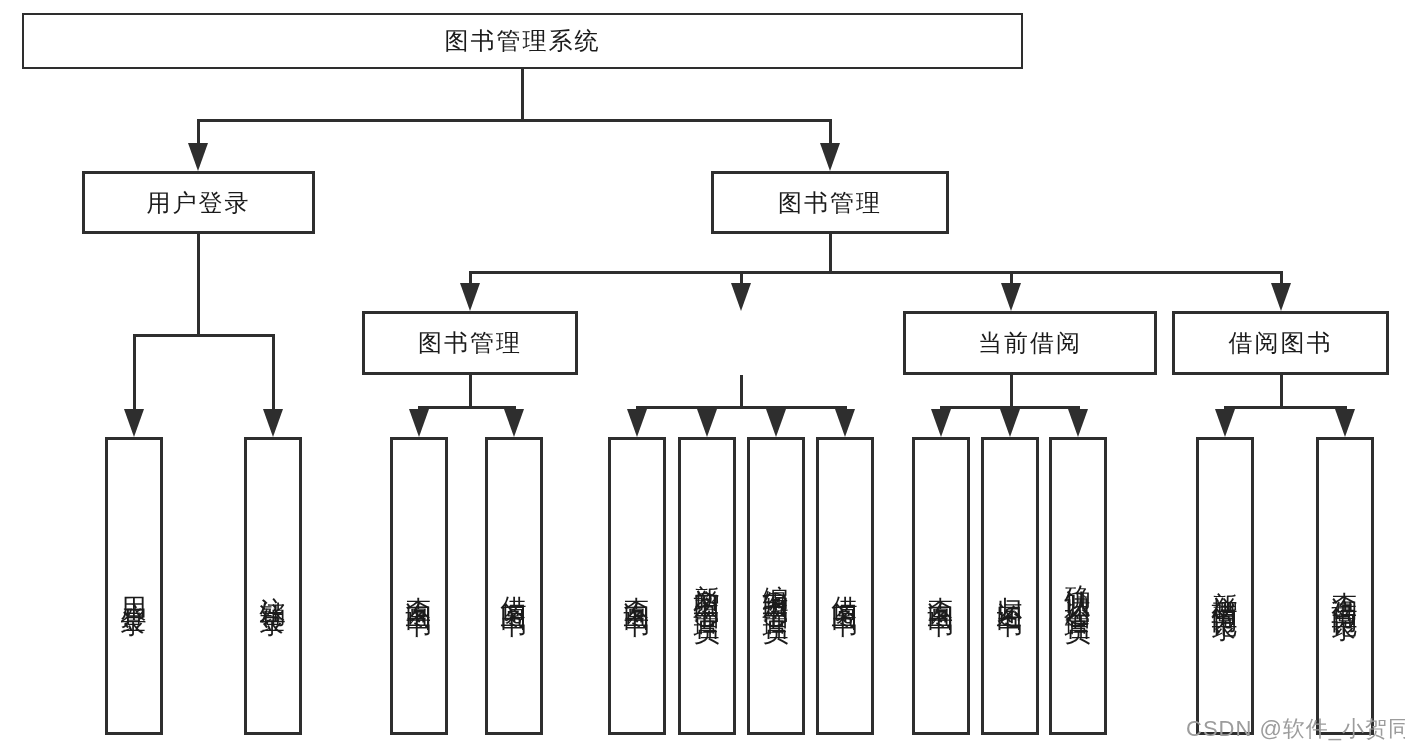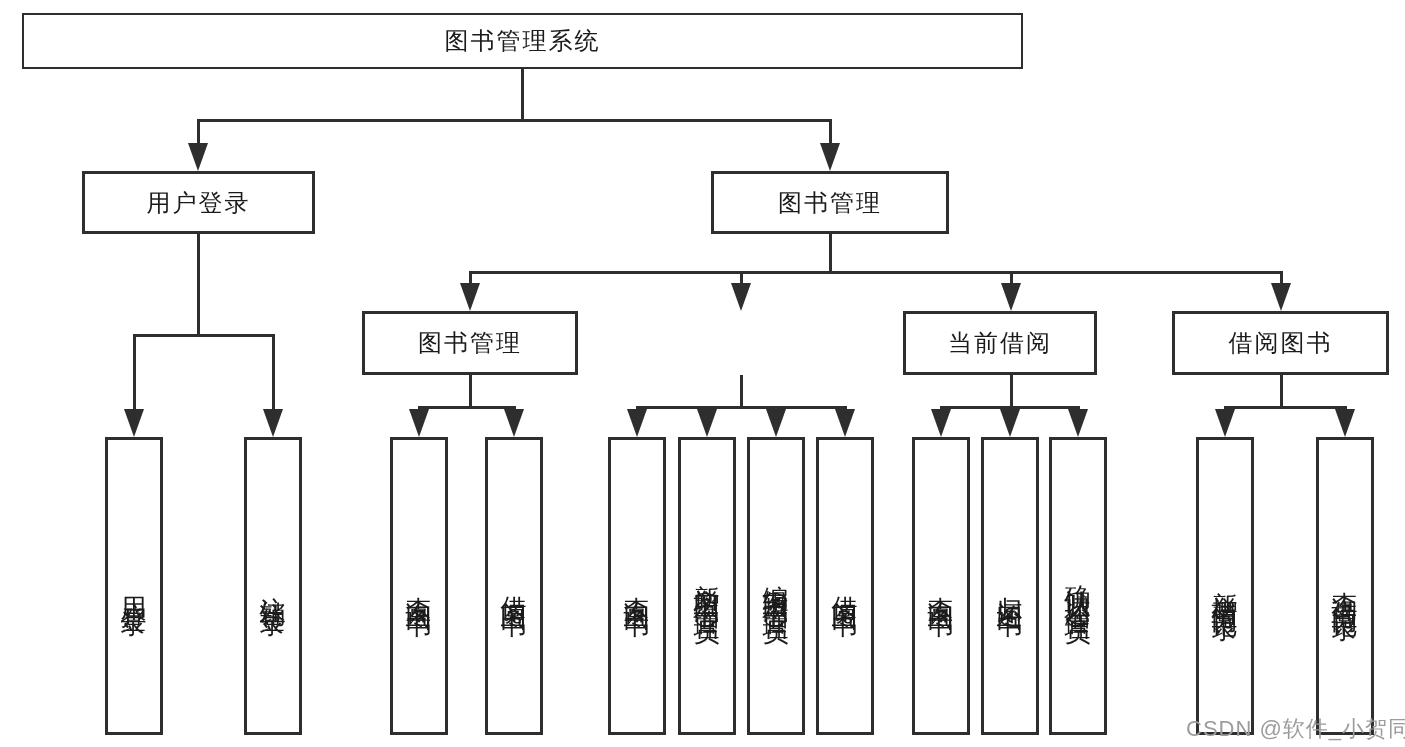--- a/index.html
+++ b/index.html
@@ -105,21 +105,21 @@
   <div class="node hnode" style="left:82px;top:171px;width:233px;height:63px">
     <span>用户登录</span>
   </div>
   <div class="node hnode" style="left:711px;top:171px;width:238px;height:63px">
     <span>图书管理</span>
   </div>
 
   <div class="node hnode" style="left:362px;top:311px;width:216px;height:64px">
     <span>图书管理</span>
   </div>
-  <div class="node hnode" style="left:903px;top:311px;width:194px;height:64px">
+  <div class="node hnode" style="left:903px;top:311px;width:254px;height:64px">
     <span>当前借阅</span>
   </div>
   <div class="node hnode" style="left:1172px;top:311px;width:217px;height:64px">
     <span>借阅图书</span>
   </div>
 
   <div class="node vnode" style="left:105px;top:437px;width:58px;height:298px">
     <span>用户登录</span>
   </div>
   <div class="node vnode" style="left:244px;top:437px;width:58px;height:298px">

